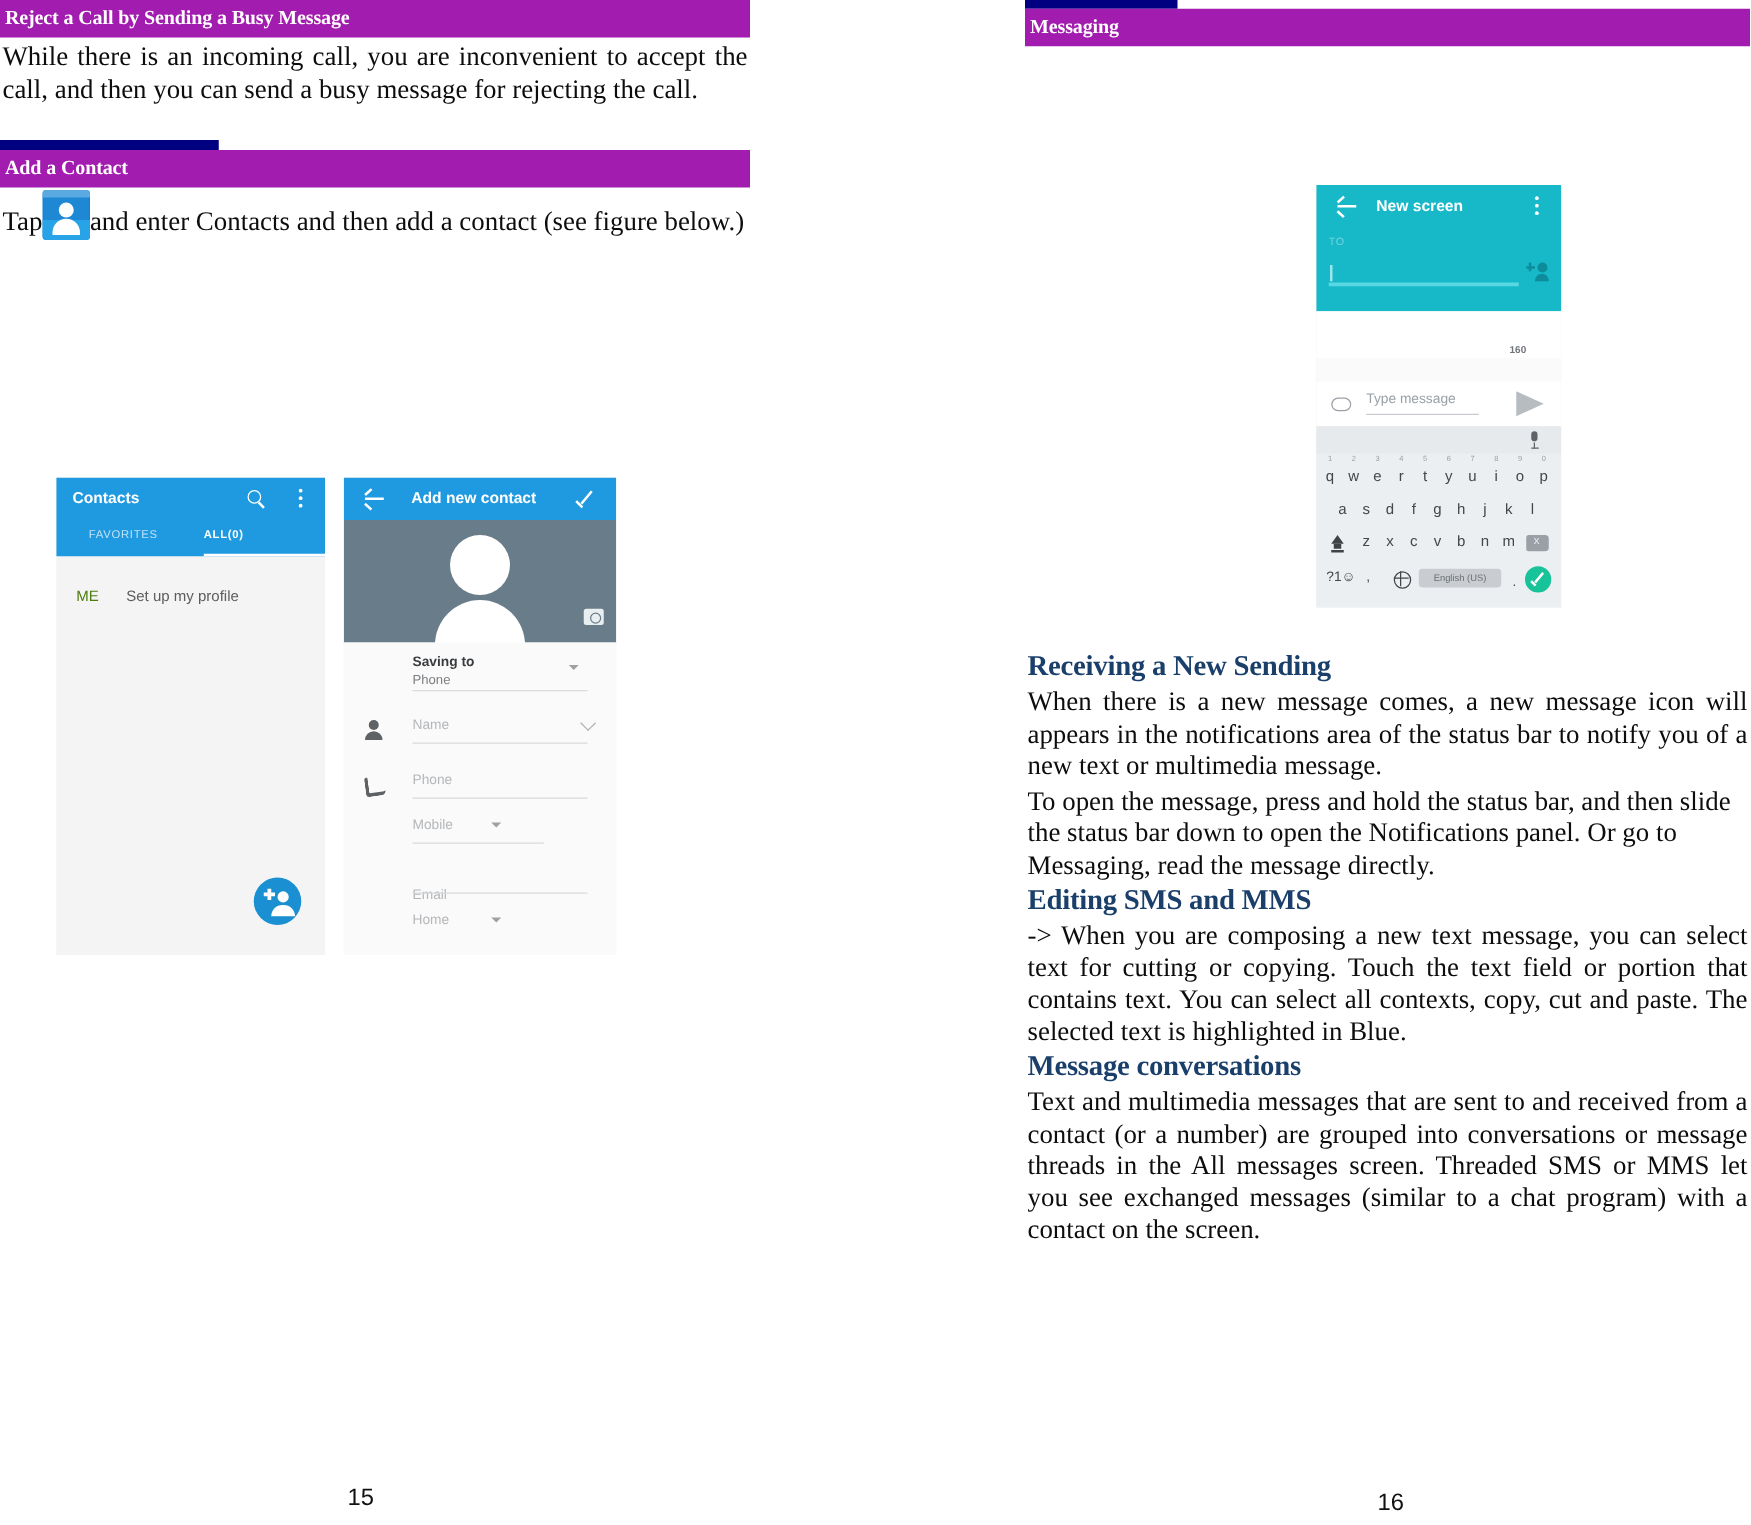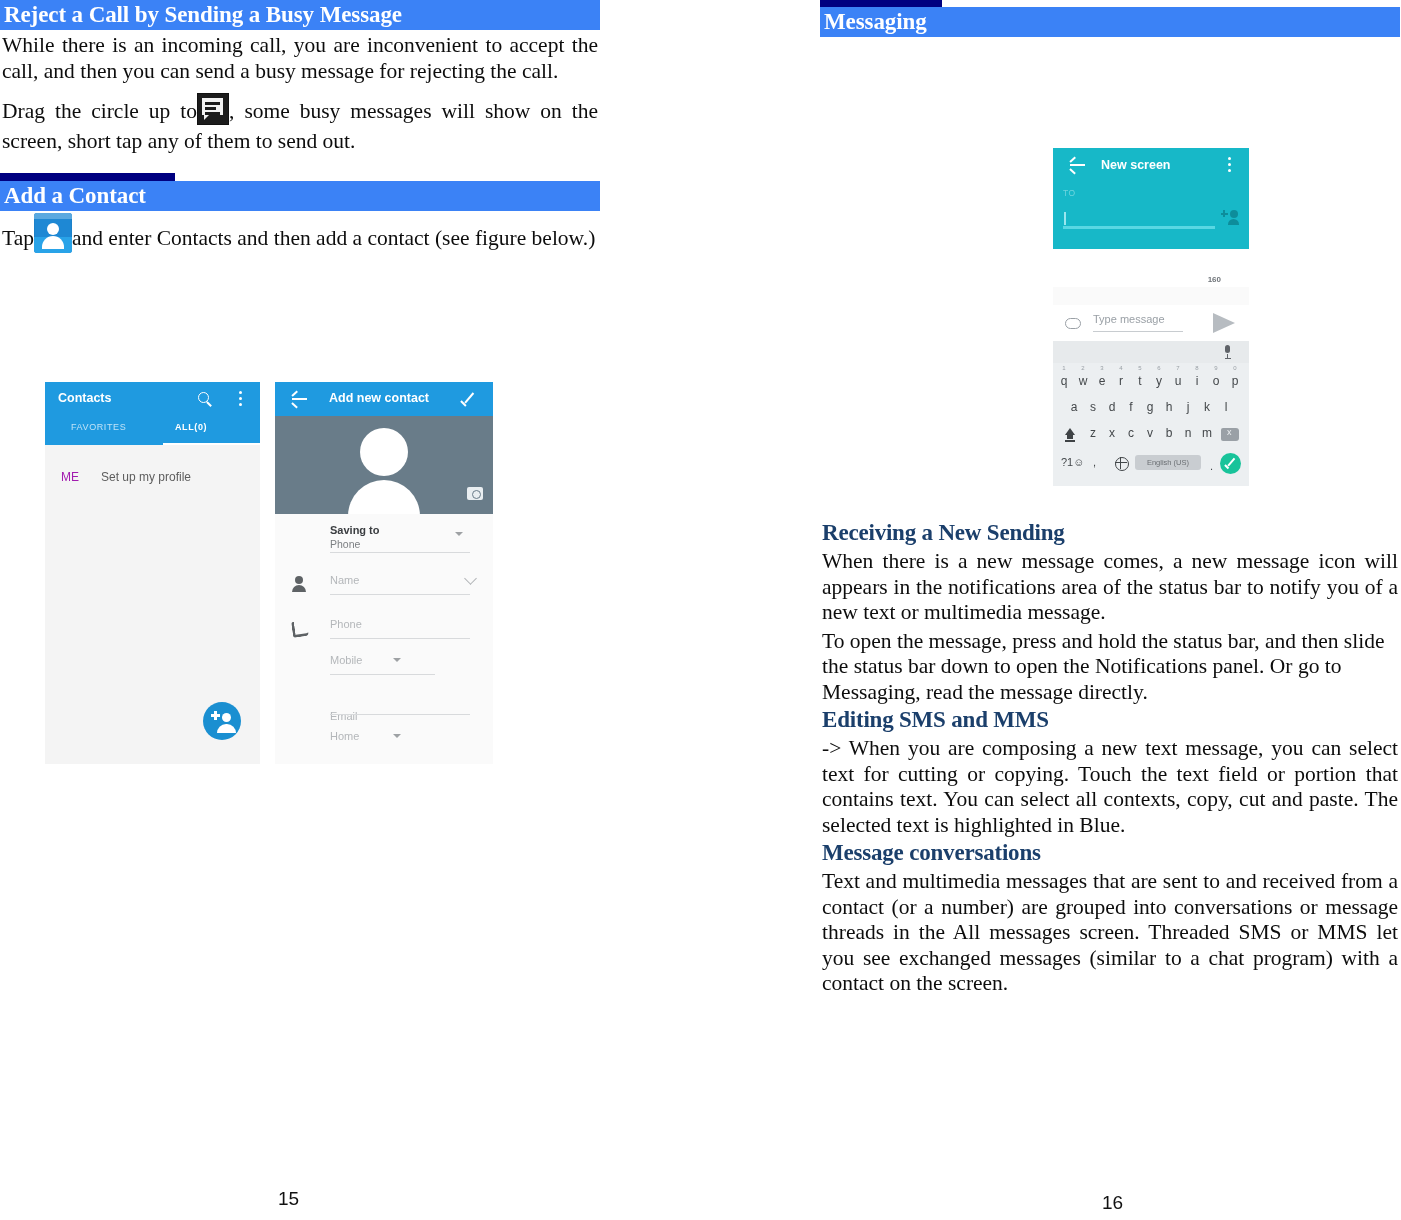--- a/index.html
+++ b/index.html
@@ -18,25 +18,25 @@
   .page {
     position: absolute;
     top: 0;
     height: 1220px;
   }
   .page-left  { left: 0px;   width: 600px; }
   .page-right { left: 820px; width: 580px; }
 
   
   .navybar {
-    background: #3b82f6;
+    background: #a21caf;
     color: #ffffff;
     font-family: "Liberation Serif", "DejaVu Serif", serif;
     font-weight: bold;
-    font-size: 23px;
+    font-size: 16px;
     line-height: 27px;
     padding: 1px 0 2px 4px;
     letter-spacing: -0.1px;
     white-space: nowrap;
   }
   .navystub {
     background: #000080;
     height: 8px;
     width: 175px;
   }
@@ -185,35 +185,35 @@
     left: 0; top: 34px; right: 0; height: 29px;
     font-family: "Liberation Sans", "DejaVu Sans", sans-serif;
   }
   .tab {
     position: absolute;
     top: 6px;
     font-size: 9px;
     letter-spacing: 0.6px;
   }
   .tab-fav { left: 26px; color: #bfe2f7; }
-  .tab-all { left: 130px; color: #ffffff; font-weight: bold; }
+  .tab-all { left: 118px; color: #ffffff; font-weight: bold; }
   .tab-underline {
     position: absolute;
     left: 118px; bottom: 0; width: 97px; height: 2.5px;
     background: #ffffff;
   }
 
   .me-row {
     position: absolute;
     left: 0; top: 63px; width: 100%; height: 46px;
   }
   .me-label {
     position: absolute; left: 16px; top: 25px;
     font-family: "Liberation Sans", "DejaVu Sans", sans-serif;
-    font-size: 12px; color: #a21caf;
+    font-size: 12px; color: #4d7c0f;
   }
   .me-text {
     position: absolute; left: 56px; top: 25px;
     font-family: "Liberation Sans", "DejaVu Sans", sans-serif;
     font-size: 12px; color: #5d5d5d;
   }
 
   .fab {
     position: absolute;
     right: 19px; bottom: 24px;
@@ -459,23 +459,20 @@
 <body>
 
 <div class="page page-left">
 
   <div class="navybar">Reject a Call by Sending a Busy Message</div>
 
   <div class="para">While there is an incoming call, you are inconvenient to accept the call, and then you can send a busy message for rejecting the call.</div>
 
   <div class="gap10"></div>
 
-  <div class="para">
-    <span>Drag the circle up to</span><span class="inline-ico ico-busymsg"><span class="bub"></span><span class="l1"></span><span class="l2"></span><span class="l3"></span></span><span>, some busy messages will show on the screen, short tap any of them to send out.</span>
-  </div>
 
   <div class="gap18"></div>
 
   <div class="navystub"></div>
   <div class="navybar">Add a Contact</div>
 
   <div class="gap6"></div>
 
   <div class="para">
     <span>Tap</span><span class="inline-ico ico-contactsapp"><span class="topband"></span><span class="lowband"></span><span class="hd"></span><span class="bd"></span></span><span>and enter Contacts and then add a contact (see figure below.)</span>

